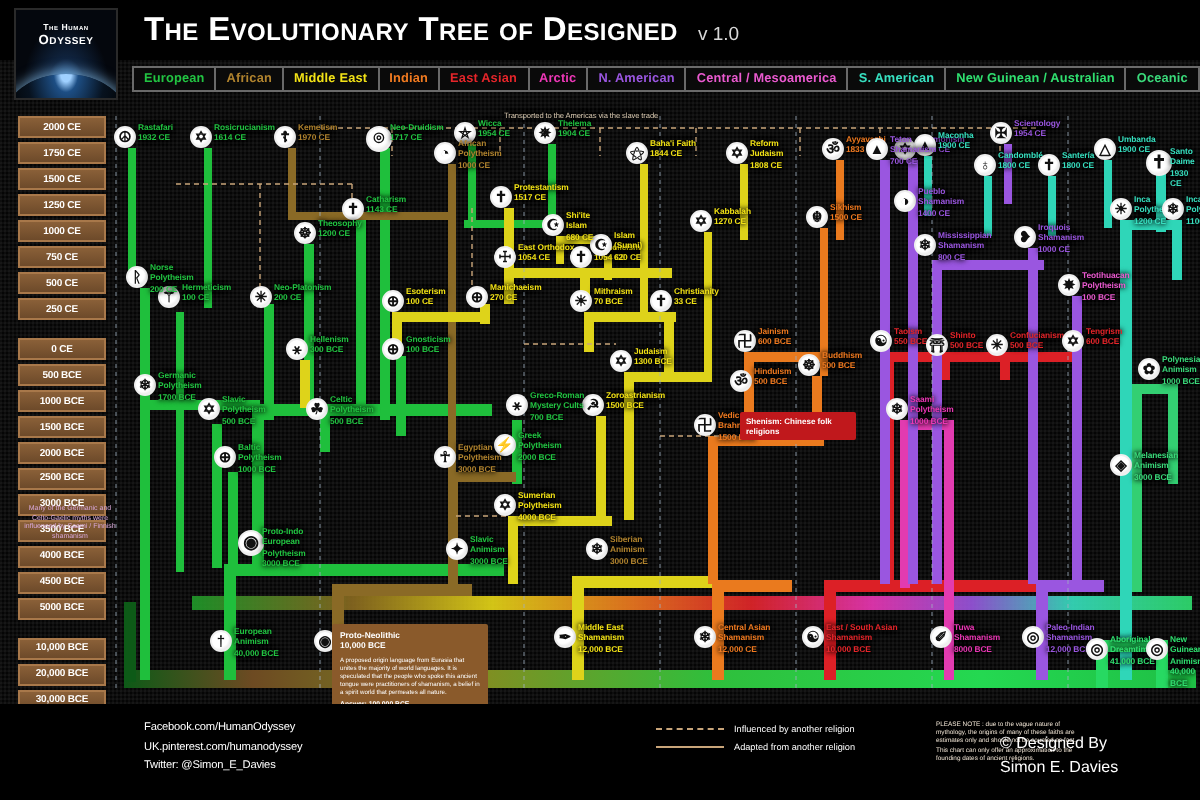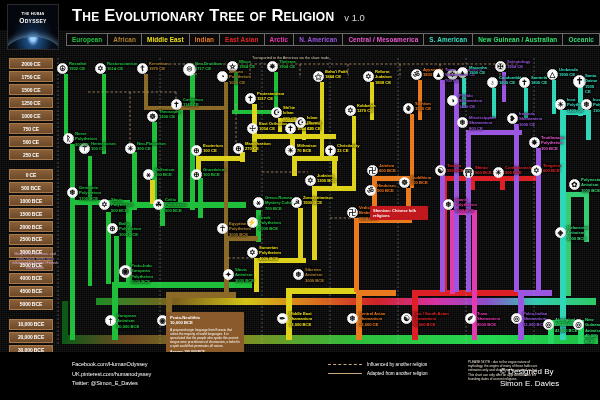--- a/index.html
+++ b/index.html
@@ -141,21 +141,21 @@
 
 <div id="poster">
 
   <div id="header">
     <div id="logo">
       <div class="arc"></div>
       <div class="lg1">The Human</div>
       <div class="lg2">Odyssey</div>
     </div>
     <div id="title">
-      <span class="main">The Evolutionary Tree of Religion</span>
+      <span class="main">The Evolutionary Tree of Designed</span>
       <span class="ver">v 1.0</span>
     </div>
   </div>
 
   <div id="legend">
       <div class="cell" style="color: rgb(34, 196, 66);">European</div>
       <div class="cell" style="color: rgb(176, 131, 46);">African</div>
       <div class="cell" style="color: rgb(242, 226, 22);">Middle East</div>
       <div class="cell" style="color: rgb(240, 122, 32);">Indian</div>
       <div class="cell" style="color: rgb(229, 37, 42);">East Asian</div>

